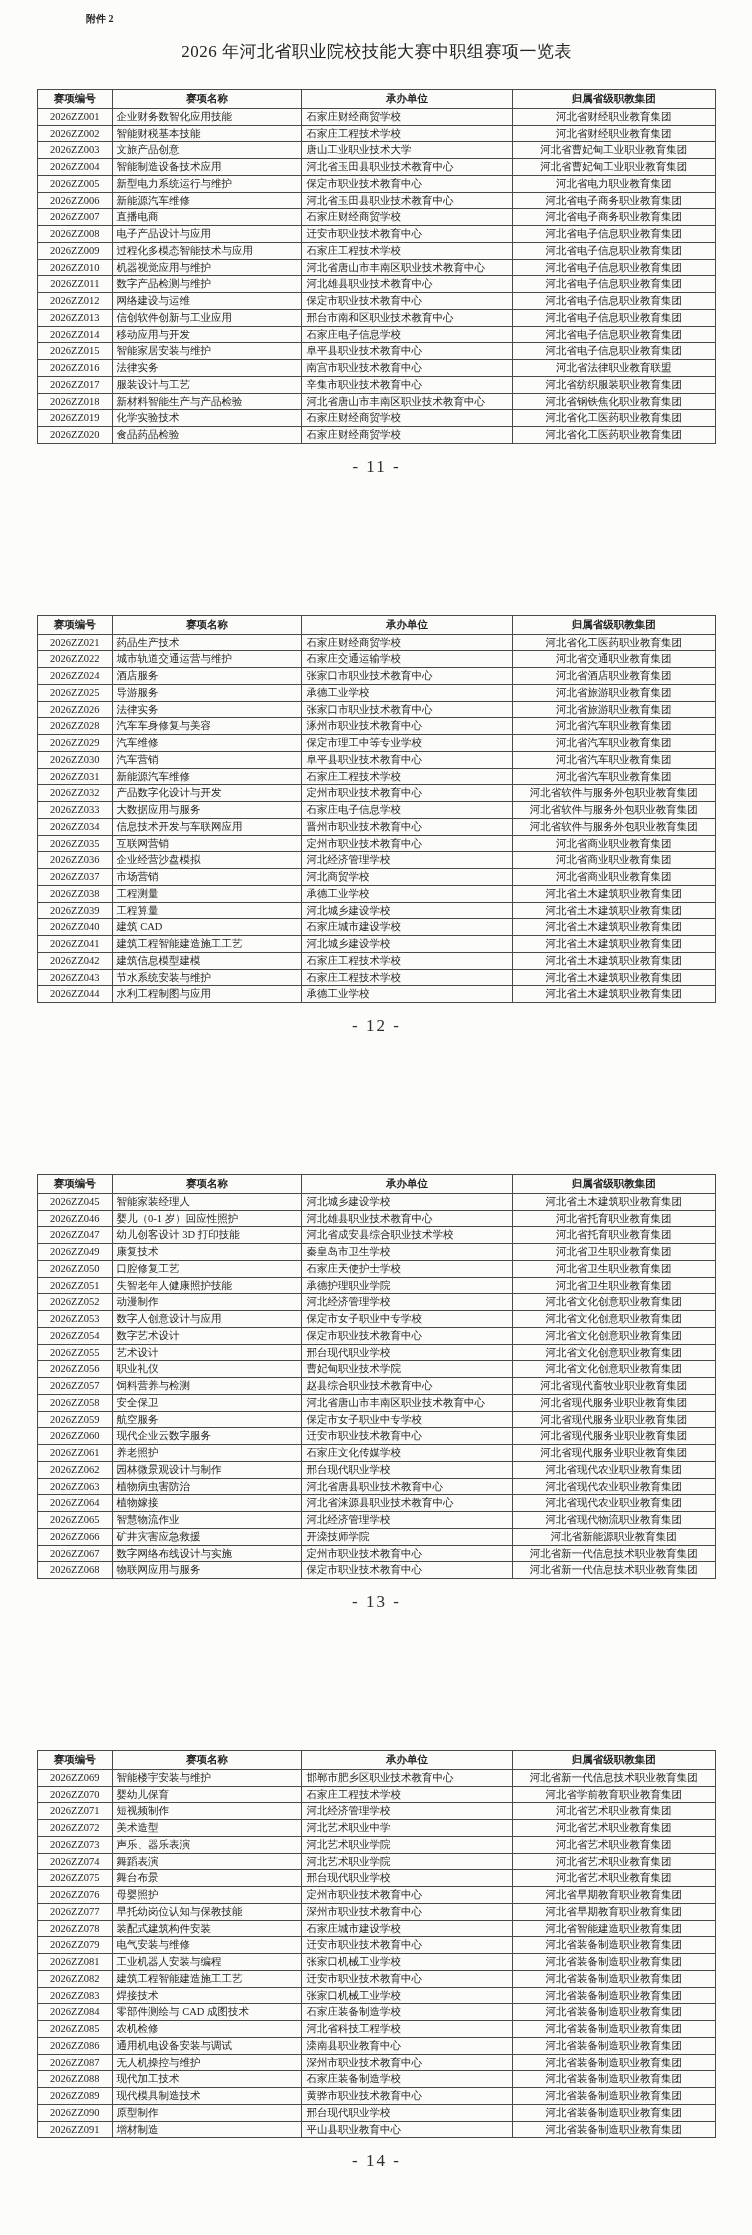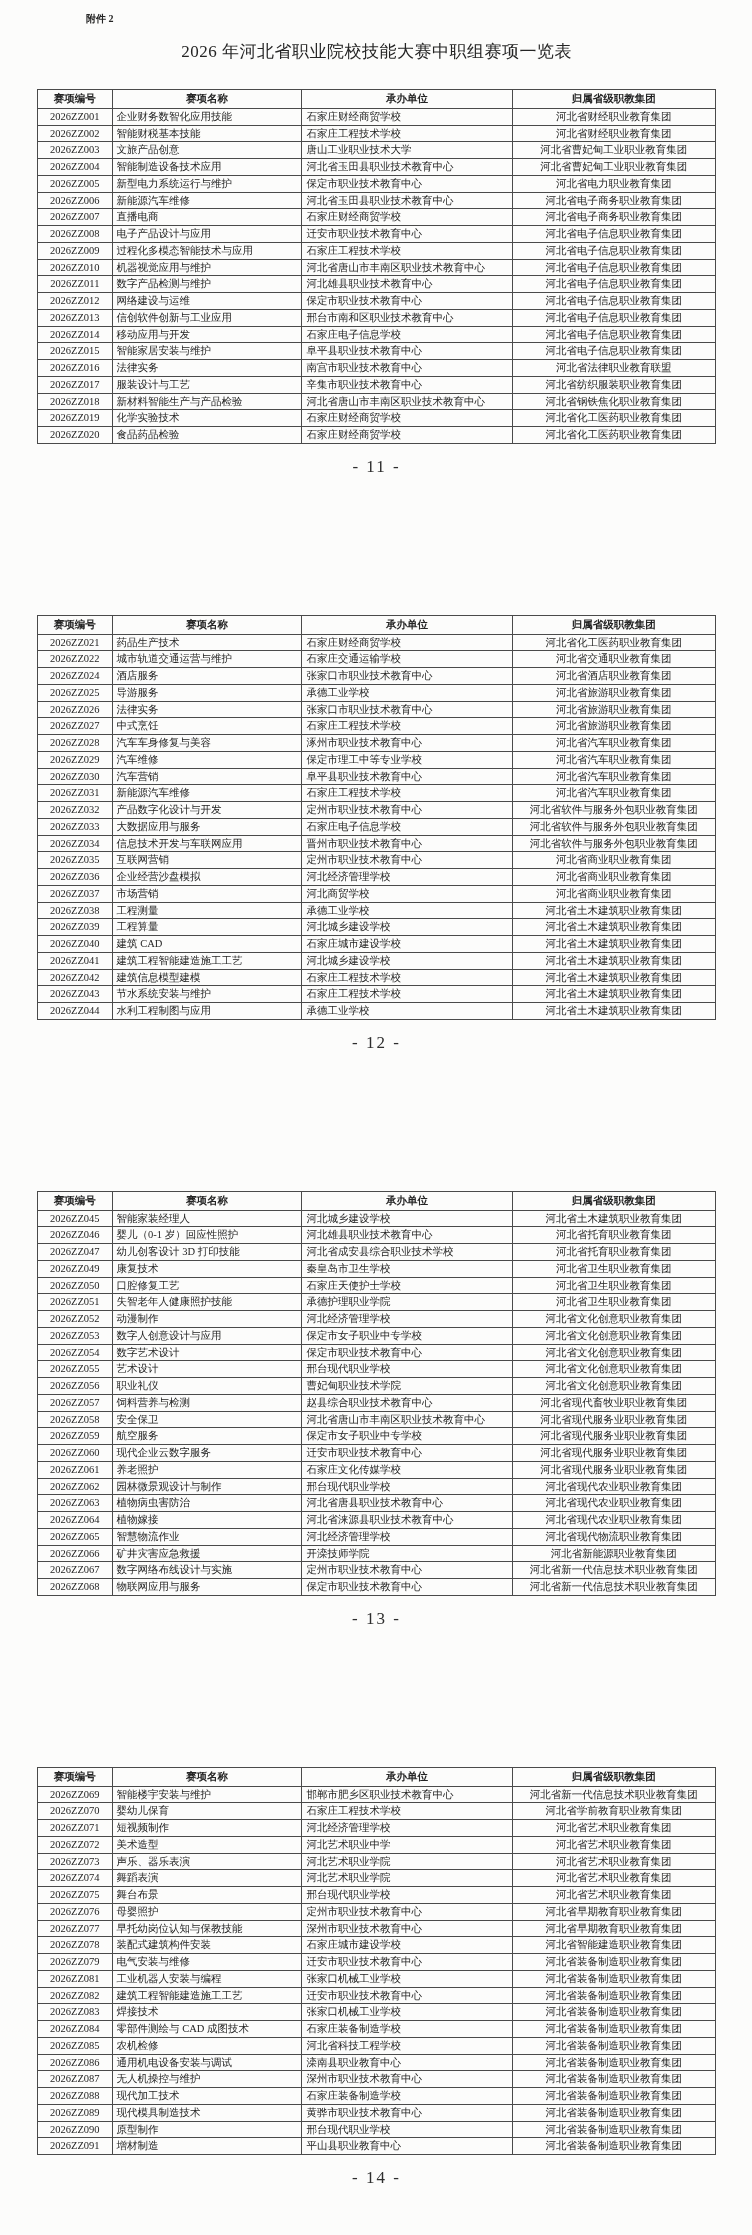--- a/index.html
+++ b/index.html
@@ -248,26 +248,20 @@
               <td class="col-2">承德工业学校</td>
               <td class="col-3">河北省旅游职业教育集团</td>
             </tr>
             <tr>
               <td class="col-0">2026ZZ026</td>
               <td class="col-1">法律实务</td>
               <td class="col-2">张家口市职业技术教育中心</td>
               <td class="col-3">河北省旅游职业教育集团</td>
             </tr>
             <tr>
-              <td class="col-0">2026ZZ027</td>
-              <td class="col-1">中式烹饪</td>
-              <td class="col-2">石家庄工程技术学校</td>
-              <td class="col-3">河北省旅游职业教育集团</td>
-            </tr>
-            <tr>
               <td class="col-0">2026ZZ028</td>
               <td class="col-1">汽车车身修复与美容</td>
               <td class="col-2">涿州市职业技术教育中心</td>
               <td class="col-3">河北省汽车职业教育集团</td>
             </tr>
             <tr>
               <td class="col-0">2026ZZ029</td>
               <td class="col-1">汽车维修</td>
               <td class="col-2">保定市理工中等专业学校</td>
               <td class="col-3">河北省汽车职业教育集团</td>

